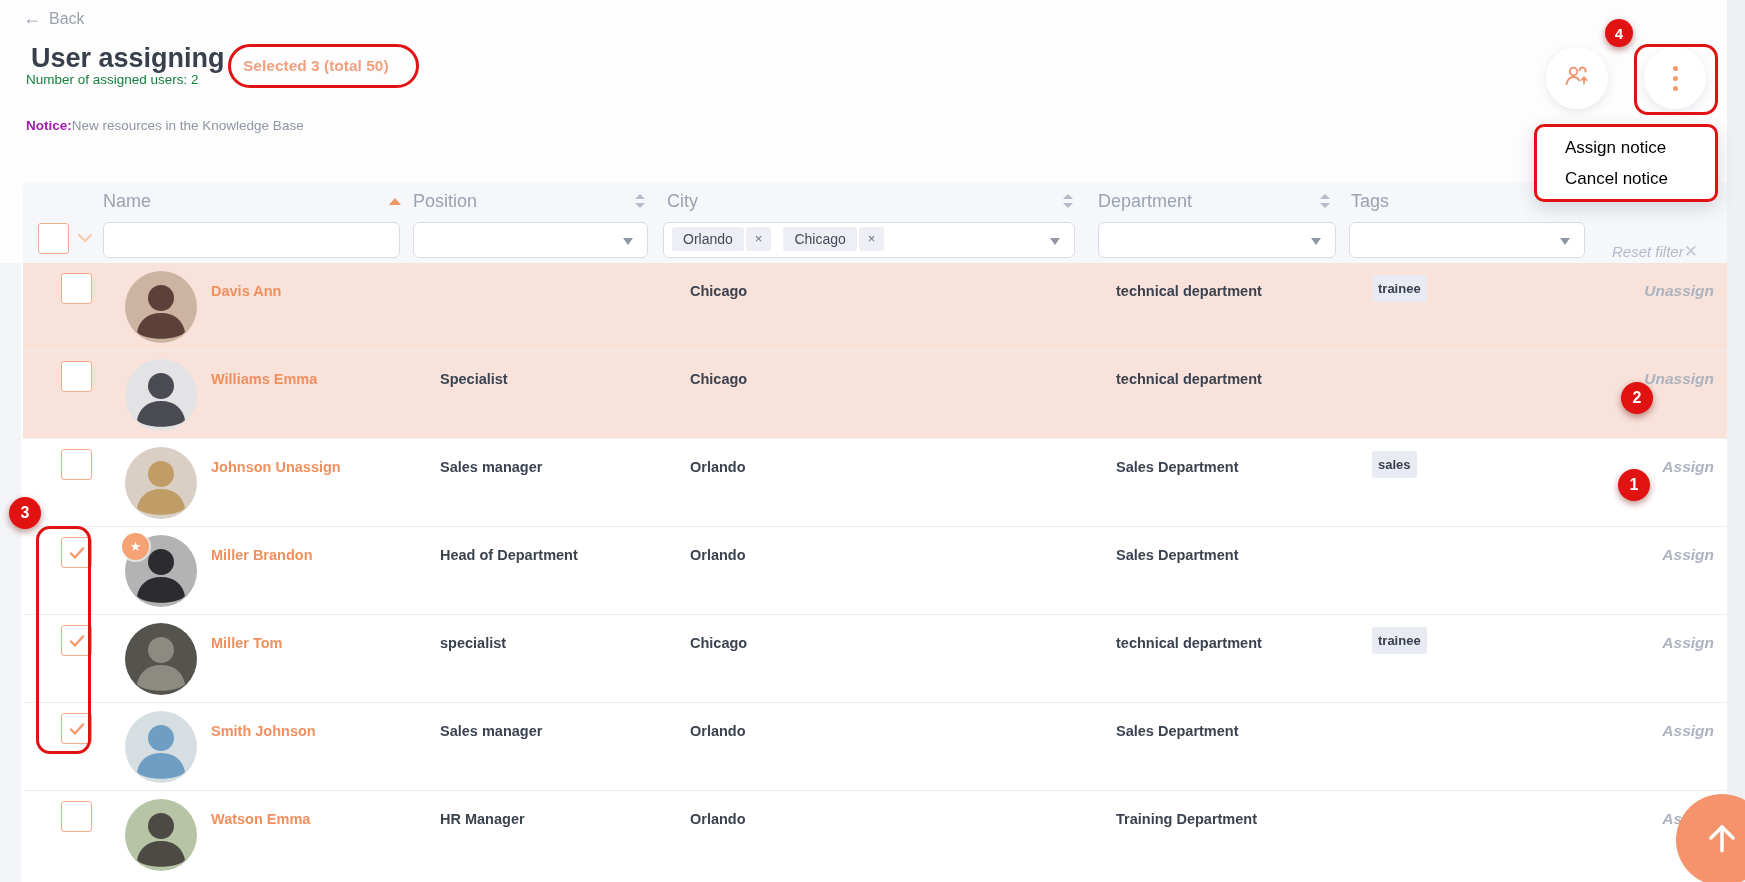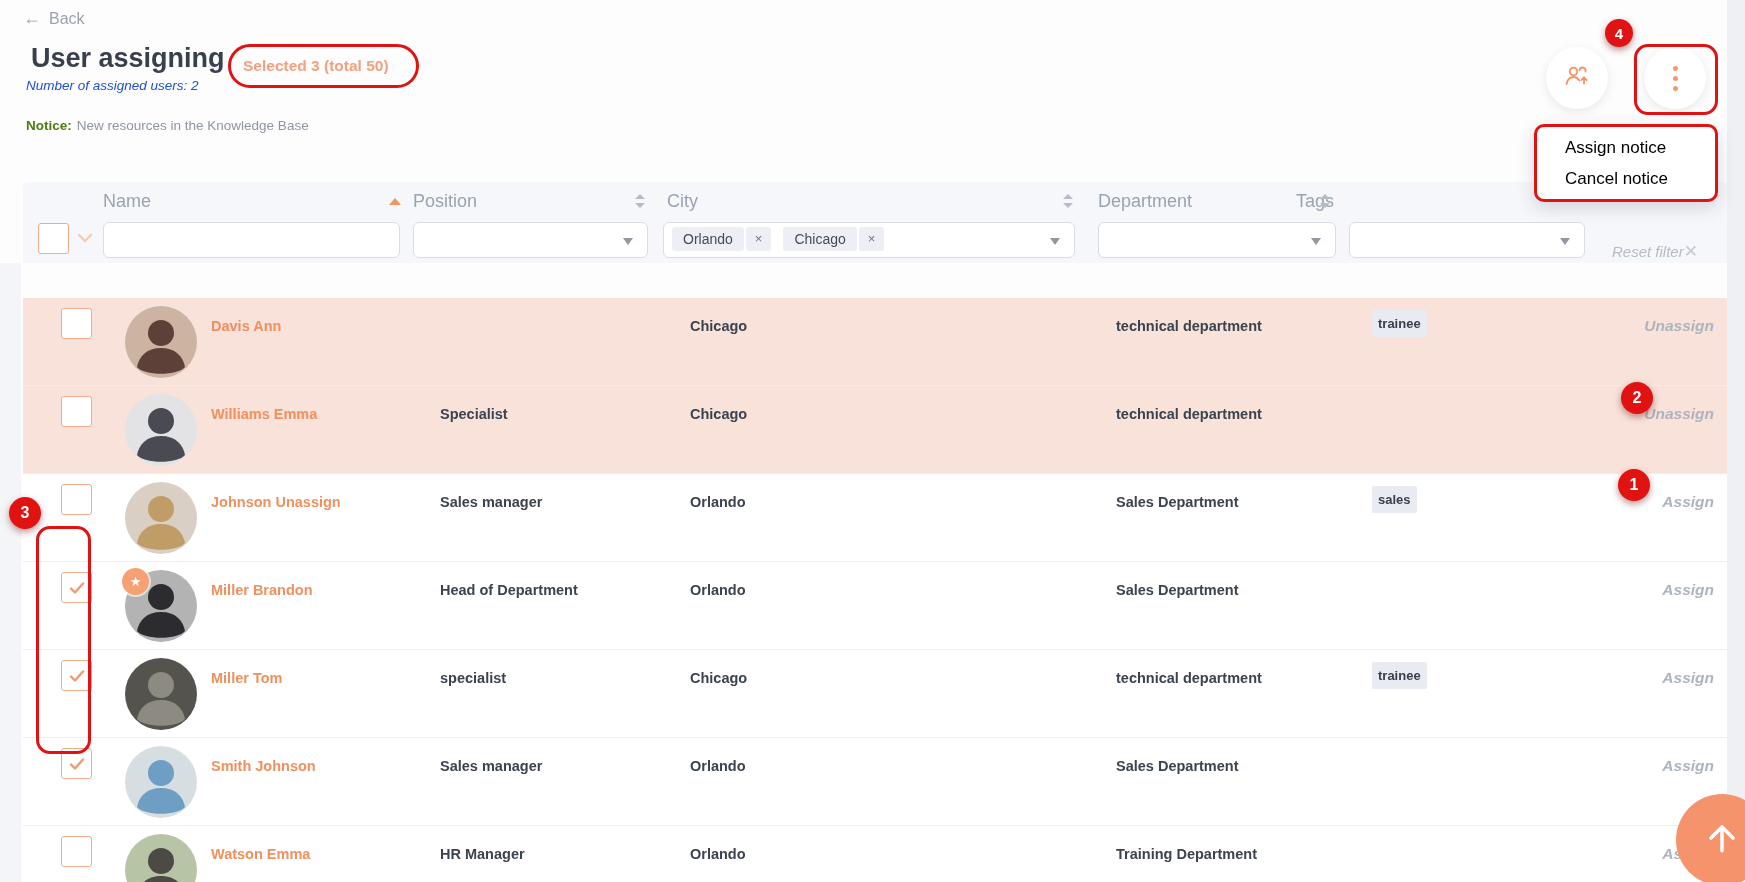--- a/index.html
+++ b/index.html
@@ -9,23 +9,23 @@
 
   
   .gutter-right { position:absolute; left:1727px; top:0; width:18px; height:882px; background:#eef0f4; }
   .gutter-left  { position:absolute; left:0; top:263px; width:21px; height:619px; background:#f4f5f8; }
 
   
   .back { position:absolute; left:23px; top:8px; font-size:16px; color:#9aa2ae; cursor:pointer; }
   .back .arrow { font-size:18px; margin-right:8px; }
   .page-title { position:absolute; left:31px; top:43px; font-size:27px; font-weight:700; color:#39404d; }
   .selected-summary { position:absolute; left:243px; top:57px; font-size:15.5px; font-weight:700; color:#f2a07e; }
-  .assigned-count { position:absolute; left:26px; top:78px; font-size:13.5px; color:#1d4ed8;font-style:italic; }
+  .assigned-count { position:absolute; left:26px; top:72px; font-size:13.5px; color:#15803d; }
   .notice { position:absolute; left:26px; top:118px; font-size:13.5px; color:#8e95a1; }
-  .notice b { color:#4d7c0f; font-weight:700; margin-right:5px; }
+  .notice b { color:#a21caf; font-weight:700; }
 
   
   .round-btn { position:absolute; width:62px; height:62px; border-radius:50%; background:#fff;
                box-shadow:0 3px 10px rgba(40,50,80,.10); display:flex; align-items:center; justify-content:center; cursor:pointer; }
   .btn-assign-users { left:1546px; top:47px; }
   .btn-kebab { left:1644px; top:47px; }
   .kebab { display:flex; flex-direction:column; gap:5px; }
   .kebab i { width:5px; height:5px; border-radius:50%; background:#f29a6e; }
 
   
@@ -52,21 +52,21 @@
   .select-all { position:absolute; left:38px; top:223px; z-index:4; }
   .sel-chevron { position:absolute; left:76px; top:231px; z-index:4; }
   .city-chips { position:absolute; left:672px; top:227px; display:flex; gap:12px; z-index:5; }
   .chip-pair { display:flex; gap:2px; }
   .chip-txt { background:#edeff5; color:#444b58; font-size:14px; padding:4px 11px; border-radius:3px; }
   .chip-x { background:#edeff5; color:#6c7380; font-size:13px; padding:4px 9px; border-radius:3px; cursor:pointer; }
   .reset-filter { position:absolute; left:1612px; top:241px; font-size:15px; font-style:italic; color:#b4bac6; cursor:pointer; z-index:4; display:flex; align-items:center; }
   .reset-filter .x { font-style:normal; font-size:17px; color:#c3c9d4; }
 
   
-  .row { position:absolute; left:23px; width:1704px; height:88px; background:#fff; border-bottom:1px solid #eeeef2;margin-top:35px; }
+  .row { position:absolute; left:23px; width:1704px; height:88px; background:#fff; border-bottom:1px solid #eeeef2; }
   .row-pink { background:#f8e2da; }
   .row .cb { position:absolute; left:38px; top:10px; }
   .avatar { position:absolute; left:102px; top:8px; width:72px; height:72px; border-radius:50%; overflow:hidden; background:var(--abg,#ccc); }
   .avatar svg { display:block; }
   .star-badge { position:absolute; left:99px; top:6px; width:27px; height:27px; border-radius:50%; background:#f5a173;
                 color:#fff; z-index:2; display:flex; align-items:center; justify-content:center; font-size:13px; box-shadow:0 0 0 2px rgba(255,255,255,.6); }
   .cell { position:absolute; top:20px; font-size:14.5px; font-weight:600; color:#3c4350; }
   .cell.c-name { left:188px; color:#f0905f; font-weight:700; cursor:pointer; }
   .cell.c-pos  { left:417px; }
   .cell.c-city { left:667px; }
@@ -127,21 +127,21 @@
   <div class="menu">
     <div class="menu-item">Assign notice</div>
     <div class="menu-item">Cancel notice</div>
   </div>
 
   <div class="thead"></div>
   <div class="col-label" style="left:103px">Name</div>
   <div class="col-label" style="left:413px">Position</div>
   <div class="col-label" style="left:667px">City</div>
   <div class="col-label" style="left:1098px">Department</div>
-  <div class="col-label" style="left:1296px">Tags</div>
+  <div class="col-label" style="left:1351px">Tags</div>
   <span class="sort-asc" style="left:389px"></span>
   <span class="sort-both" style="left:634px"></span>
   <span class="sort-both" style="left:1062px"></span>
   <span class="sort-both" style="left:1319px"></span>
 
   <div class="cb select-all">
     
   </div>
   <span class="sel-chevron">
     <svg width="18" height="14" viewBox="0 0 18 14" fill="none" stroke="#f7c9ad" stroke-width="2.2" stroke-linecap="round">

